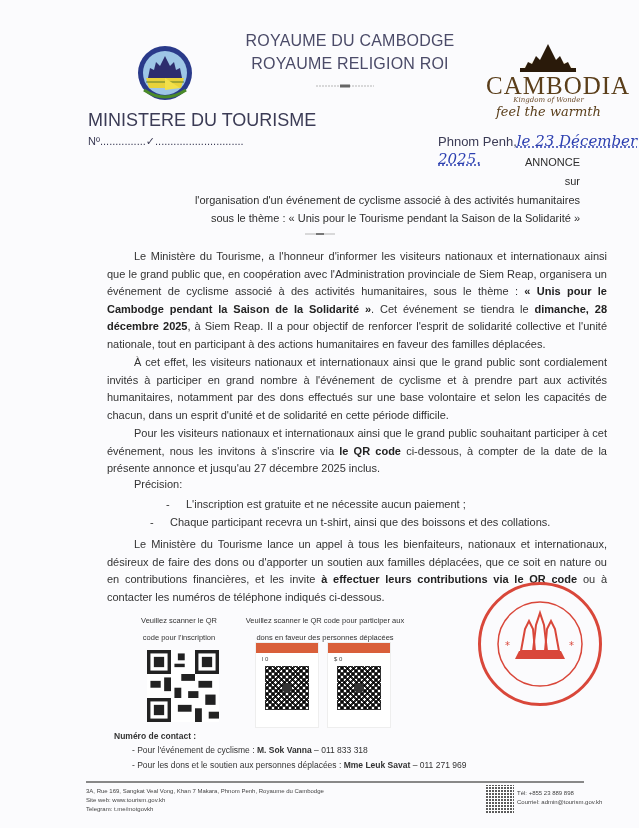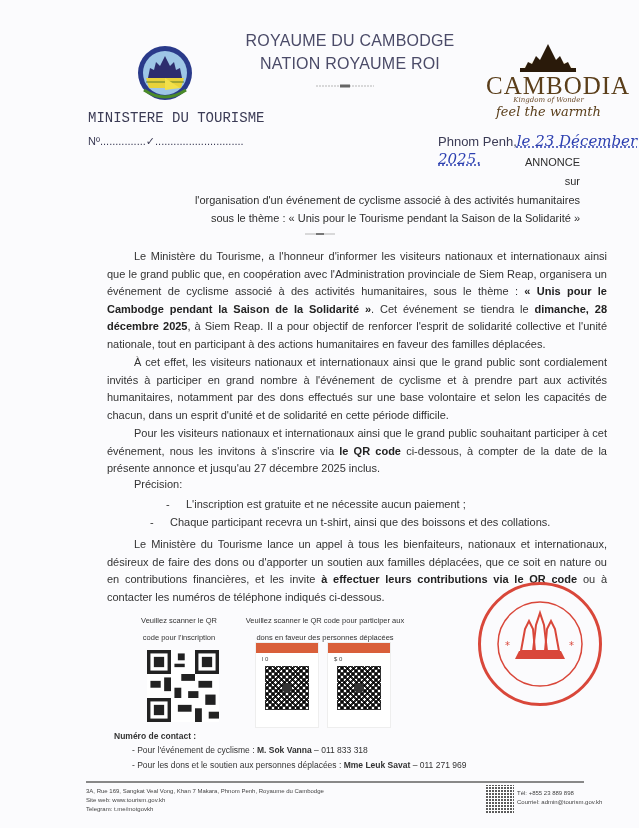--- a/index.html
+++ b/index.html
@@ -1,20 +1,20 @@
 <!DOCTYPE html>
 <html><head>
 <meta charset="utf-8">
 <style>
   html, body { margin:0; padding:0; }
   body { width:639px; height:828px; background:#fbfbfd; font-family:"Liberation Sans", sans-serif; color:#3a3a3a; position:relative; overflow:hidden; }
   .abs { position:absolute; }
   .hdr-title { left:200px; width:300px; text-align:center; color:#4b4b68; font-size:16px; letter-spacing:0.2px; }
   .orn { left:316px; top:84px; width:58px; height:4px; }
-  .ministry { left:88px; top:110px; font-size:14px; color:#3b3b55;font-family:Liberation Mono, monospace; }
+  .ministry { left:88px; top:110px; font-size:18px; color:#3b3b55; }
   .numline { left:88px; top:135px; font-size:11px; color:#3b3b55; }
   .date { left:438px; top:132px; font-size:13px; color:#3b3b55; }
   .date .hand { color:#2c3fb0; font-style:italic; font-family:"DejaVu Serif", serif; font-size:15px; text-decoration:underline dotted; }
   .center { left:100px; width:480px; text-align:right; font-size:11px; color:#2e2e2e; }
   .para { left:107px; width:500px; font-size:11px; line-height:17.6px; text-align:justify; color:#333; }
   .para b { color:#222; }
   .indent { text-indent:27px; }
   .bullet { left:150px; font-size:11px; color:#333; }
   .bullet span.d { display:inline-block; width:20px; }
   .qrcap { font-size:7.5px; color:#333; text-align:center; line-height:17px; }
@@ -35,21 +35,21 @@
     <circle cx="29" cy="29" r="22" fill="#9ec6e6"></circle>
     <path d="M12 34 L14 24 L18 26 L20 18 L24 22 L29 12 L34 22 L38 18 L40 26 L44 24 L46 34 Z" fill="#2d2d6e"></path>
     <path d="M10 34 H48 L45 44 H13 Z" fill="#e8d23a"></path>
     <path d="M10 38 H48" stroke="#5a7a2a" stroke-width="1"></path>
     <path d="M29 34 L44 44 L29 46 Z" fill="#f2e04a"></path>
     <path d="M8 46 Q29 60 50 46" stroke="#4a8a2a" stroke-width="3" fill="none"></path>
   </svg>
 </div>
 
 <div class="abs hdr-title" style="top:32px;">ROYAUME DU CAMBODGE</div>
-<div class="abs hdr-title" style="top:55px;">NATION ROYAUME ROI</div>
+<div class="abs hdr-title" style="top:55px;">ROYAUME RELIGION ROI</div>
 <svg class="abs orn" viewBox="0 0 58 4">
     <line x1="0" y1="2" x2="58" y2="2" stroke="#888" stroke-width="0.6" stroke-dasharray="2 1"></line>
     <rect x="24" y="0.5" width="10" height="3" fill="#666"></rect>
   </svg>
 
 <div class="abs" style="left:486px;top:38px;width:125px;height:75px;text-align:center;">
   <svg width="125" height="34" viewBox="0 0 125 34">
     <defs>
         <radialGradient id="sun" cx="50%" cy="90%" r="60%">
           <stop offset="0%" stop-color="#fff3b0"></stop>

